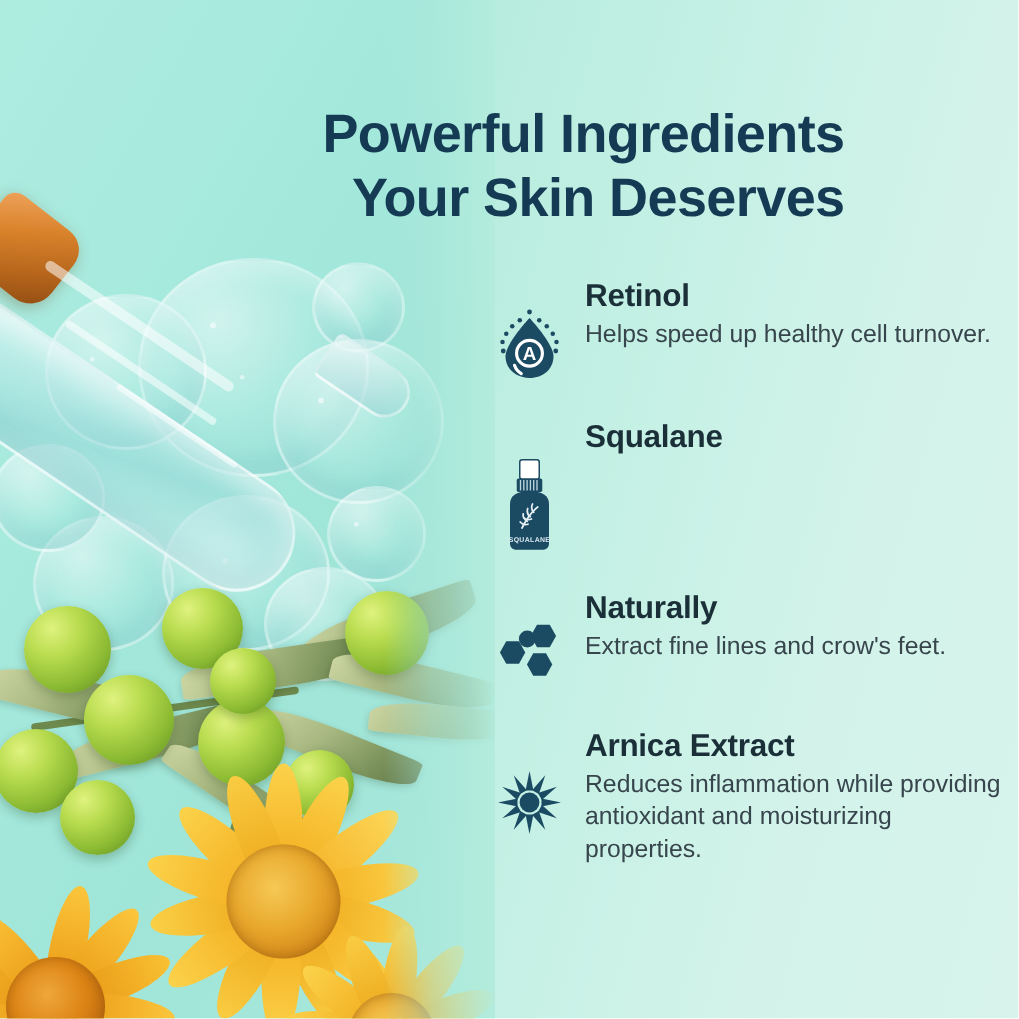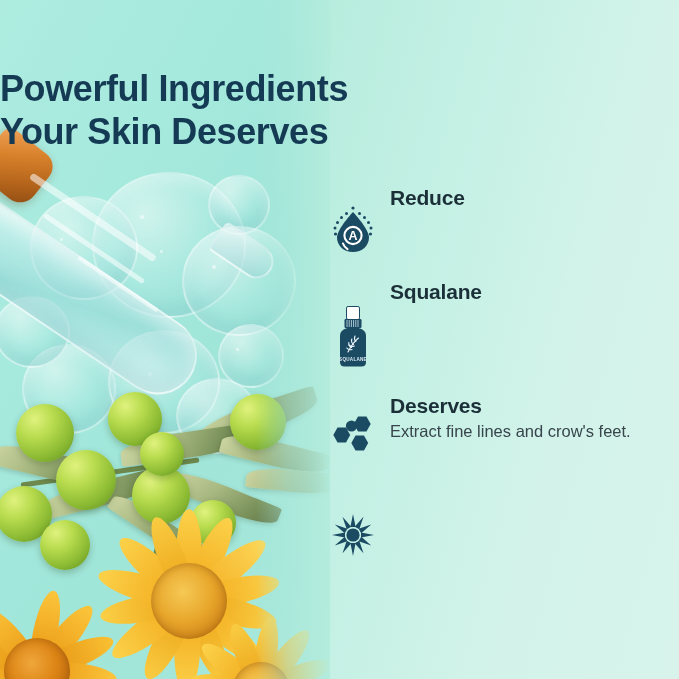--- a/index.html
+++ b/index.html
@@ -118,21 +118,21 @@
     right: -2px; top: 0;
     width: 76px; height: 679px;
     background: linear-gradient(to right, rgba(166,232,218,0) 0%, rgba(172,233,220,0.55) 42%, #b4ecdc 100%);
   }
 
   
   .heading {
     position: absolute;
     left: 0; top: 44px;
     width: 563px;
-    text-align: left;
+    text-align: right;
     color: #143a54;
     font-size: 36px;
     line-height: 1.18;
     font-weight: 700;
     letter-spacing: -0.4px;
     white-space: pre-line;
     z-index: 5;
   }
 
   
@@ -297,21 +297,22 @@
             <circle cx="39.5" cy="18.5" r="1.5"></circle>
               <circle cx="42" cy="24" r="1.5"></circle>
             <circle cx="41.5" cy="30" r="1.6"></circle>
           </g>
           <circle cx="24" cy="31.5" r="8.6" fill="none" stroke="#ffffff" stroke-width="2.1"></circle>
           <text x="24" y="36" font-family="Liberation Sans, sans-serif" font-size="12.5" font-weight="700" fill="#ffffff" text-anchor="middle">A</text>
           <path d="M14 39.5 a10.5 10.5 0 0 0 4.5 5.6" fill="none" stroke="#ffffff" stroke-width="2.1" stroke-linecap="round"></path>
         </svg>
       </div>
       <div class="ing-text">
-        <p class="ing-title">Reduce</p>
+        <p class="ing-title">Retinol</p>
+        <p class="ing-desc">Helps speed up healthy cell turnover.</p>
       </div>
     </div>
 
     <div class="ing-row row-squalane">
       <div class="ing-icon">
         <svg width="38" height="62" viewBox="0 0 38 62" aria-hidden="true">
           <rect x="12.5" y="0.5" width="13" height="13" rx="1.6" fill="#ffffff" stroke="#1b4a63" stroke-width="1"></rect>
           <rect x="10.5" y="13" width="17" height="9" rx="1.2" fill="#1b4a63"></rect>
           <g stroke="#bcd5e0" stroke-width="0.9">
             <line x1="13" y1="14" x2="13" y2="21"></line>
@@ -343,21 +344,21 @@
         <svg width="50" height="46" viewBox="0 0 50 46" aria-hidden="true">
           <g fill="#1b4a63">
             <path d="M9.5 13.5 L18 13.5 L22.2 21 L18 28.5 L9.5 28.5 L5.3 21 Z"></path>
             <path d="M30 2.5 L38.5 2.5 L42.7 10 L38.5 17.5 L30 17.5 L25.8 10 Z"></path>
             <path d="M27.5 21.5 L36 21.5 L40.2 29 L36 36.5 L27.5 36.5 L23.3 29 Z"></path>
             <circle cx="23.5" cy="12" r="5.6"></circle>
           </g>
         </svg>
       </div>
       <div class="ing-text">
-        <p class="ing-title">Deserves</p>
+        <p class="ing-title">Naturally</p>
         <p class="ing-desc">Extract fine lines and crow's feet.</p>
       </div>
     </div>
 
     <div class="ing-row row-arnica">
       <div class="ing-icon">
         <svg width="50" height="50" viewBox="0 0 50 50" aria-hidden="true">
           <g fill="#1b4a63">
             <g transform="translate(25,25)">
               <g>
@@ -394,16 +395,20 @@
                   <path d="M-2.6 -8 L0 -21 L2.6 -8 Z"></path>
                 </g>
               <g transform="rotate(330)">
                   <path d="M-2.6 -8 L0 -21 L2.6 -8 Z"></path>
                 </g>
             </g>
             <circle cx="25" cy="25" r="6.6"></circle>
           </g>
         </svg>
       </div>
+      <div class="ing-text">
+        <p class="ing-title">Arnica Extract</p>
+        <p class="ing-desc">Reduces inflammation while providing antioxidant and moisturizing properties.</p>
+      </div>
     </div>
 
   </div>
 </div>
 
 </body></html>

